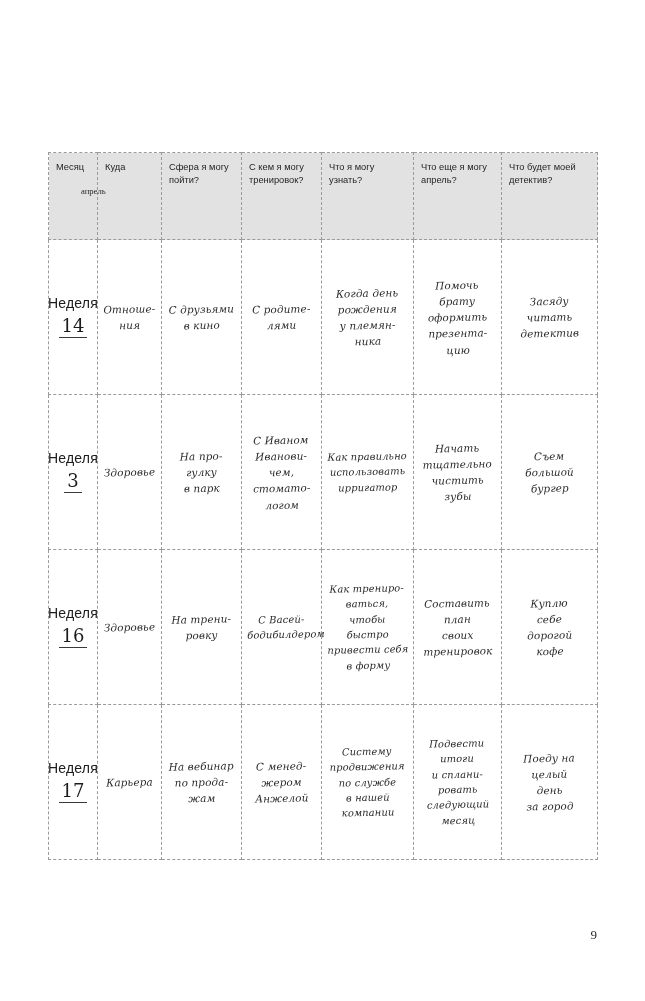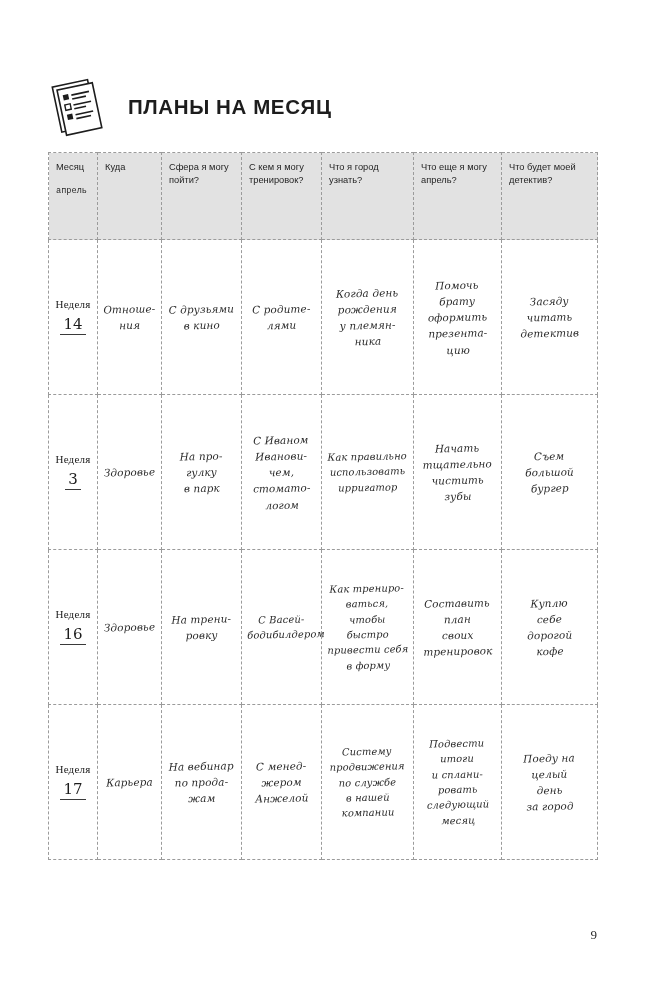--- a/index.html
+++ b/index.html
@@ -86,49 +86,50 @@
     vertical-align: top;
     font-family: "Liberation Sans", sans-serif;
   }
   .head-month {
     display: block;
   }
   .head-month-label { display: block; }
   .head-month-value {
     display: block;
     margin-top: 12px;
-    font-family: Liberation Mono, monospace;
+    font-family: Liberation Serif, serif;
     font-size: 8.6px;
     color: #2a2a2a;
+    margin-left: 25px;
   }
 
   
   .grid tbody td {
     height: 154px;
   }
   .week-cell {
     text-align: center;
     vertical-align: middle;
   }
   .week-inner {
     display: flex;
     flex-direction: column;
     align-items: center;
     justify-content: center;
     line-height: 1.02;
   }
   .week-word {
-    font-size: 11px;
+    font-size: 14px;
     letter-spacing: 0.2px;
     color: #1c1c1c;
-    font-family: Liberation Serif, serif;
+    font-family: Liberation Sans, sans-serif;
   }
   .week-num {
     margin-top: 6px;
-    font-size: 15px;
+    font-size: 18px;
     font-family: "DejaVu Serif", serif;
     color: #1c1c1c;
     border-bottom: 1px solid #3a3a3a;
     padding: 0 3px 1px 3px;
     line-height: 1.1;
   }
 
   .hand {
     font-family: "DejaVu Serif", serif;
     font-style: italic;
@@ -150,40 +151,20 @@
     font-size: 13px;
     color: #2a2a2a;
     font-family: "Liberation Serif", serif;
   }
 </style>
 </head>
 <body>
 
 <div class="page">
 
-  <div class="header">
-    <div class="header-icon">
-      <svg width="62" height="62" viewBox="0 0 62 62" xmlns="http://www.w3.org/2000/svg">
-        <g transform="rotate(-12 31 31)">
-          <rect x="9" y="6" width="36" height="46" fill="#ffffff" stroke="#1d1d1d" stroke-width="1.6"></rect>
-          <rect x="13" y="10" width="36" height="46" fill="#ffffff" stroke="#1d1d1d" stroke-width="1.6"></rect>
-          <rect x="17.5" y="16" width="5.5" height="5.5" fill="#1d1d1d"></rect>
-          <rect x="17.5" y="26" width="5.5" height="5.5" fill="#ffffff" stroke="#1d1d1d" stroke-width="1.4"></rect>
-          <rect x="17.5" y="36" width="5.5" height="5.5" fill="#1d1d1d"></rect>
-          <rect x="26" y="17" width="18" height="1.6" fill="#1d1d1d"></rect>
-          <rect x="26" y="21" width="14" height="1.6" fill="#1d1d1d"></rect>
-          <rect x="26" y="27" width="18" height="1.6" fill="#1d1d1d"></rect>
-          <rect x="26" y="31" width="12" height="1.6" fill="#1d1d1d"></rect>
-          <rect x="26" y="37" width="18" height="1.6" fill="#1d1d1d"></rect>
-          <rect x="26" y="41" width="15" height="1.6" fill="#1d1d1d"></rect>
-        </g>
-      </svg>
-    </div>
-    <div class="header-title">ПЛАНЫ НА МЕСЯЦ</div>
-  </div>
 
   <table class="grid">
     <colgroup>
       <col class="c0">
         <col class="c1">
         <col class="c2">
         <col class="c3">
         <col class="c4">
         <col class="c5">
         <col class="c6">
@@ -192,21 +173,21 @@
       <tr>
         <td>
           <span class="head-month">
             <span class="head-month-label">Месяц</span>
             <span class="head-month-value">апрель</span>
           </span>
         </td>
         <td>Куда</td>
         <td>Сфера я могу пойти?</td>
         <td>С кем я могу тренировок?</td>
-        <td>Что я город узнать?</td>
+        <td>Что я могу узнать?</td>
         <td>Что еще я могу апрель?</td>
         <td>Что будет моей детектив?</td>
       </tr>
     </thead>
     <tbody>
 
       <tr>
         <td class="week-cell">
           <div class="week-inner">
             <span class="week-word">Неделя</span>

